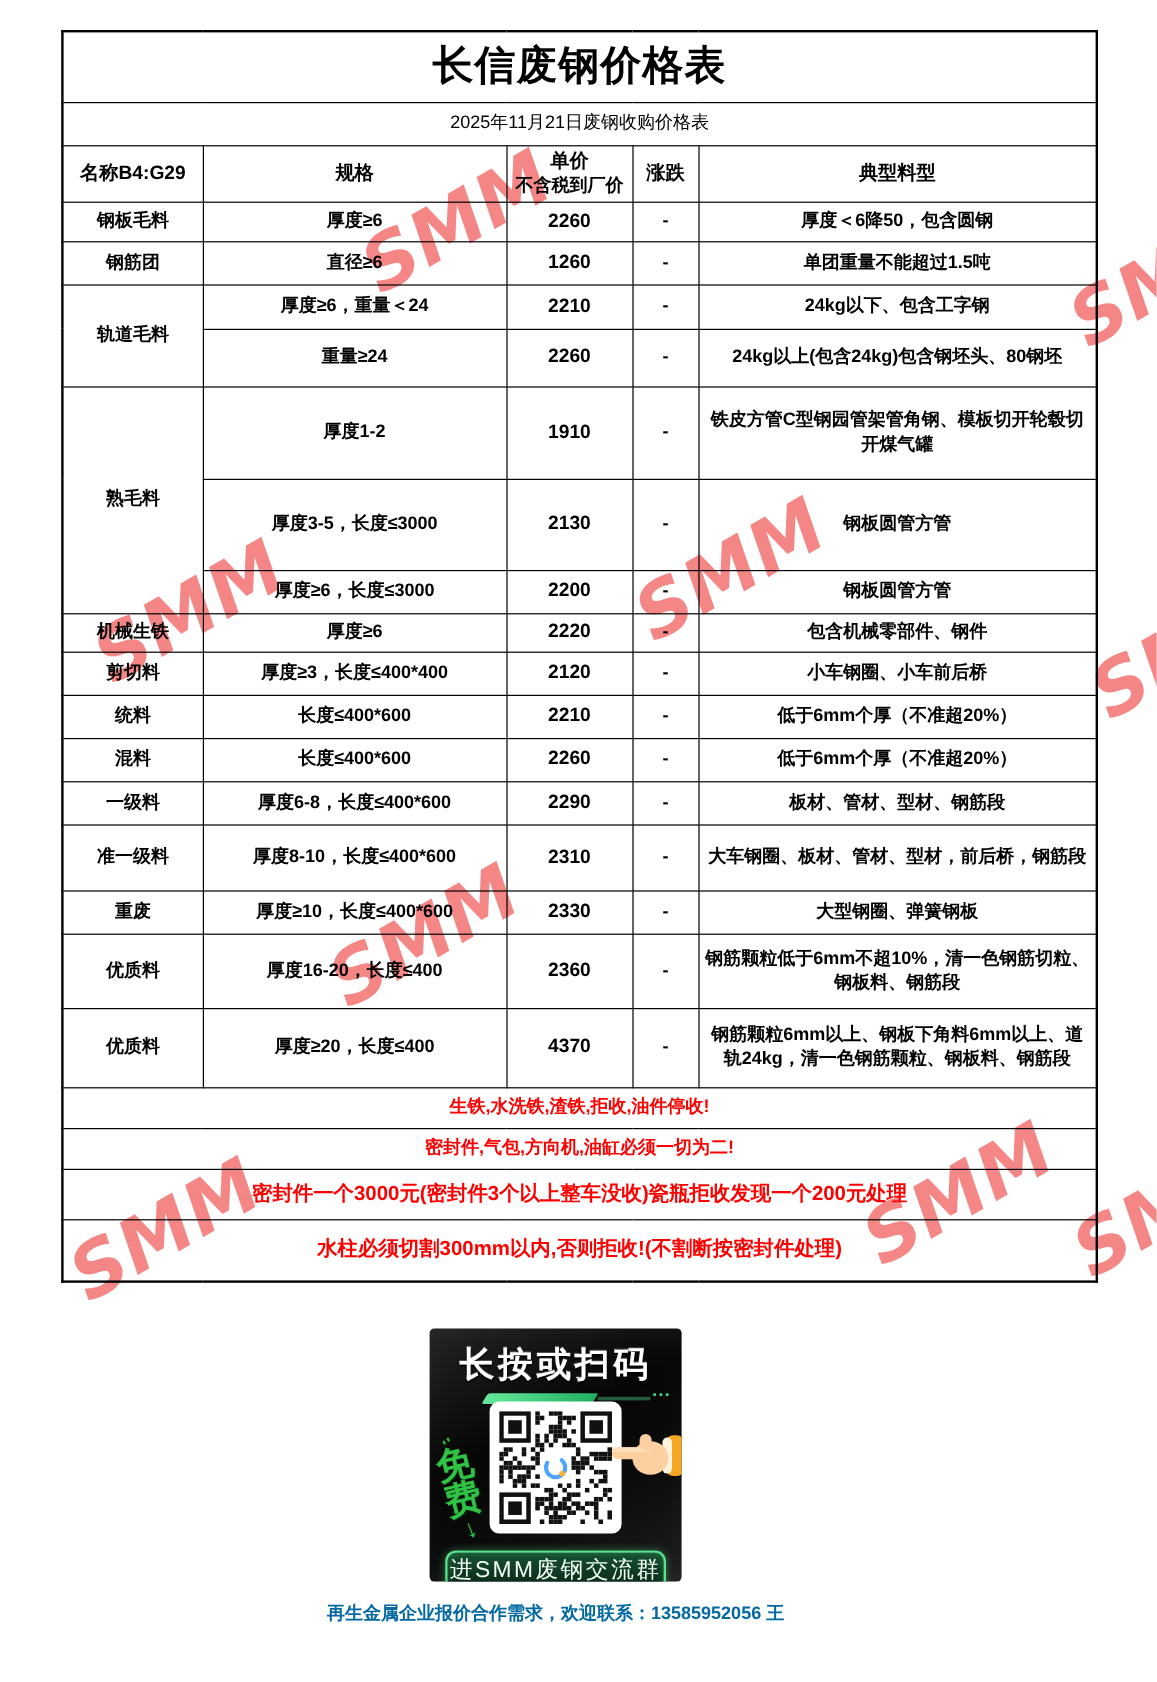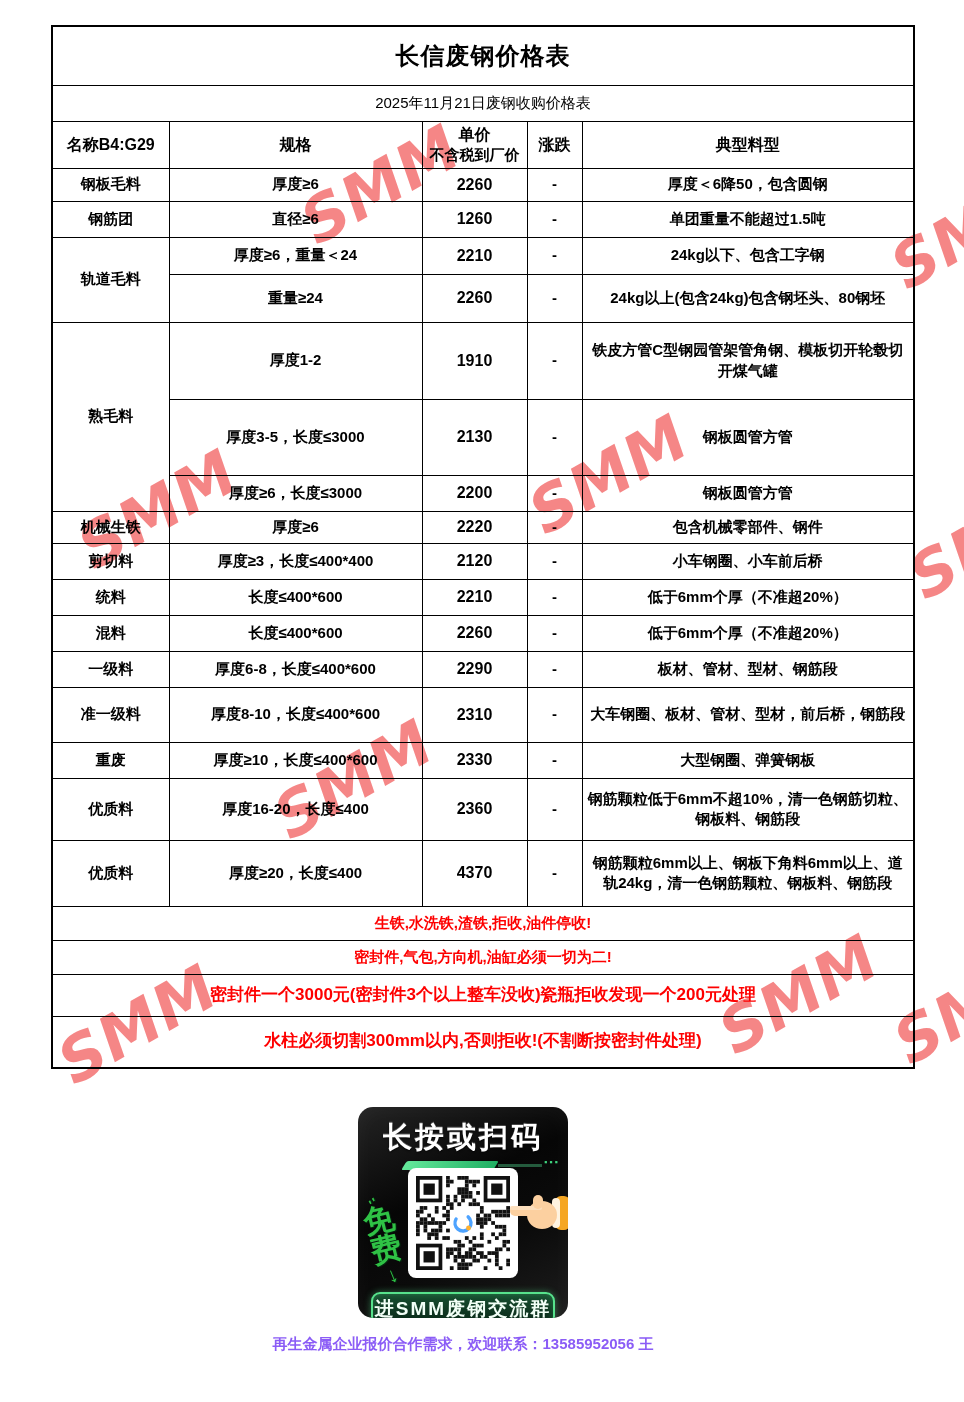--- a/index.html
+++ b/index.html
@@ -11,36 +11,36 @@
   .wm { position:absolute; z-index:0; font-family:"DejaVu Sans",sans-serif;
         font-style:italic; font-weight:900; font-size:62px; letter-spacing:1px;
         color:rgba(242,100,100,0.78); transform:rotate(-30deg); white-space:nowrap;
         user-select:none; pointer-events:none; }
 
   
   .sheet { position:relative; z-index:1; margin:25px 0 0 51px; width:864px; }
   table { border-collapse:collapse; table-layout:fixed; width:862px; border:2px solid #000; background:transparent; }
   td { border:1px solid #000; text-align:center; vertical-align:middle; padding:1px 4px;
        font-size:15px; font-weight:bold; line-height:1.35; overflow:hidden; }
-  td.title-cell { font-size:24px; font-weight:900; letter-spacing:1px; }
+  td.title-cell { font-size:34px; font-weight:900; letter-spacing:1px; }
   td.subtitle-cell { font-size:15px; font-weight:normal; }
   td.hdr { font-size:16px; }
   td.hdr .l2 { font-size:15px; }
   td.price-cell { font-size:16px; }
   td.typical-cell { font-size:15px; }
   td.notice { color:#fe0000; font-size:15px; }
   td.notice.big { font-size:17px;text-align:center; }
 
   
   .disclaimer { position:relative; z-index:1; margin:6px 0 0 51px; width:880px;
                 font-size:12px; font-style:italic; color:#1a1a1a; letter-spacing:0; }
 
   
   .qr-wrap { position:relative; z-index:1; margin-top:38px; }
-  .qr-card { position:relative; margin-left:358px; width:210px; height:211px; border-radius:15px;
+  .qr-card { position:relative; margin-left:358px; width:210px; height:211px; border-radius:4px;
              background:linear-gradient(155deg,#232323 0%,#060606 40%,#0b0b0b 65%,#1d1d1d 100%);
              box-shadow:inset 0 0 25px rgba(255,255,255,0.04); overflow:hidden; }
   .qr-title { margin-top:11px; text-align:center; color:#fff; font-size:29px; font-weight:900;
               letter-spacing:3px; text-shadow:0 1px 2px rgba(0,0,0,.8), 0 -1px 0 rgba(255,255,255,.25); }
   .qr-area { position:relative; width:100%; height:126px; }
   .qr-box { position:absolute; left:50px; top:10px; width:110px; height:110px; background:#fff;
             border-radius:8px; padding:8px; }
   .qr-box svg { width:100%; height:100%; display:block; }
   .qr-ribbon { position:absolute; left:46px; top:3px; width:92px; height:9px; border-radius:2px;
                background:linear-gradient(90deg,#64e99b,#1fae62); transform:skewX(-32deg); }
@@ -49,26 +49,26 @@
   .qr-logo { position:absolute; left:42px; top:42px; width:26px; height:26px; background:#fff; border-radius:6px; }
   .free-badge { position:absolute; left:8px; top:38px; width:36px; color:#2fc245; font-size:31px;
                 font-weight:900; line-height:0.98; text-align:center; transform:rotate(-14deg);
                 text-shadow:1px 1px 0 rgba(0,60,20,.55); }
   .free-badge .free-arrow { display:block; font-size:21px; transform:rotate(-8deg); margin-top:1px; }
   .free-badge::before { content:"\2032\2032"; display:block; font-size:13px; letter-spacing:1px;
                         transform:rotate(-25deg); margin-bottom:-4px; }
   .hand { position:absolute; right:-4px; top:32px; width:64px; height:48px; }
   .qr-pill { margin:8px auto 0; width:184px; height:33px; border:2px solid #57e28c; border-radius:9px;
              background:linear-gradient(180deg,#175031 0%,#0a2718 100%); color:#f2fff7;
-             font-size:19px; font-weight:bold; letter-spacing:2px; line-height:29px; text-align:center;
+             font-size:19px; font-weight:normal; letter-spacing:2px; line-height:29px; text-align:center;
              box-shadow:0 0 7px rgba(87,226,140,.45), inset 0 0 6px rgba(87,226,140,.25); }
 
   
   .contact { position:relative; z-index:1; width:926px; margin-top:17px; text-align:center;
-             font-size:15px; font-weight:bold; color:#8b5cf6; }
+             font-size:15px; font-weight:bold; color:#0369a1; }
 </style>
 </head>
 <body>
 
 <div class="page">
 
   <span class="wm" style="left:295px;top:148px;">SMM</span>
   <span class="wm" style="left:885px;top:193px;">SMM</span>
   <span class="wm" style="left:72px;top:473px;">SMM</span>
   <span class="wm" style="left:523px;top:438px;">SMM</span>

